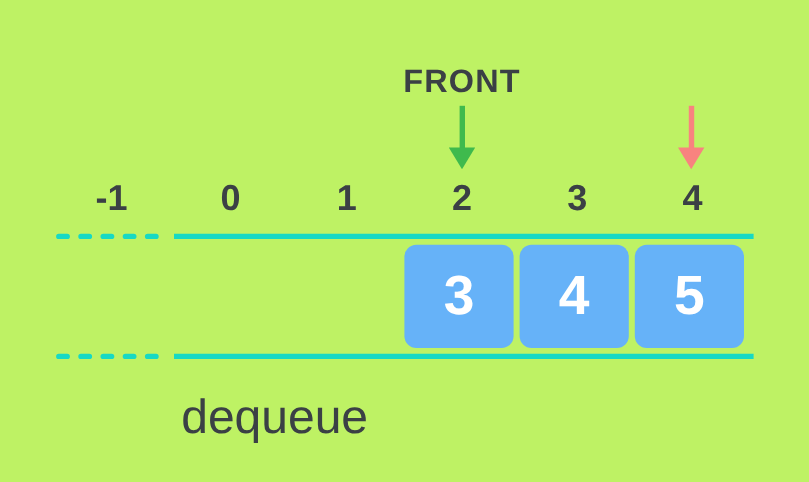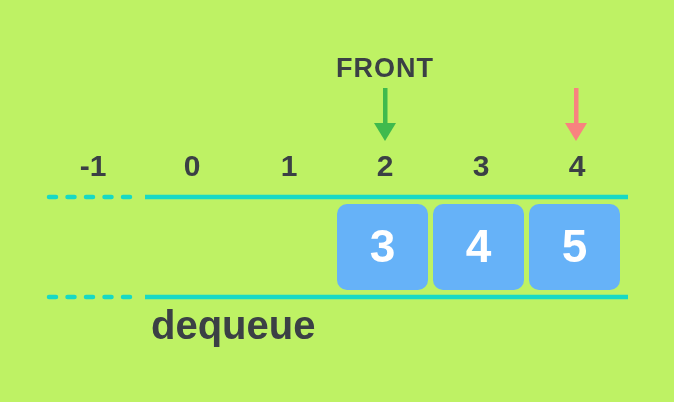--- a/index.html
+++ b/index.html
@@ -78,23 +78,23 @@
   .cell-value {
     color: #ffffff;
     font-size: 46px;
     font-weight: bold;
     line-height: 1;
     padding-bottom: 2px;
   }
   .operation-label {
     position: absolute;
     left: 151px;
-    top: 303px;
+    top: 326px;
     font-size: 40px;
-    font-weight: bold;
+    font-weight: normal;
     color: #3b4045;
     line-height: 44px;
   }
 </style>
 </head>
 <body>
 
 <div class="stage">
 
   <div class="pointer-label front-label">FRONT</div>

